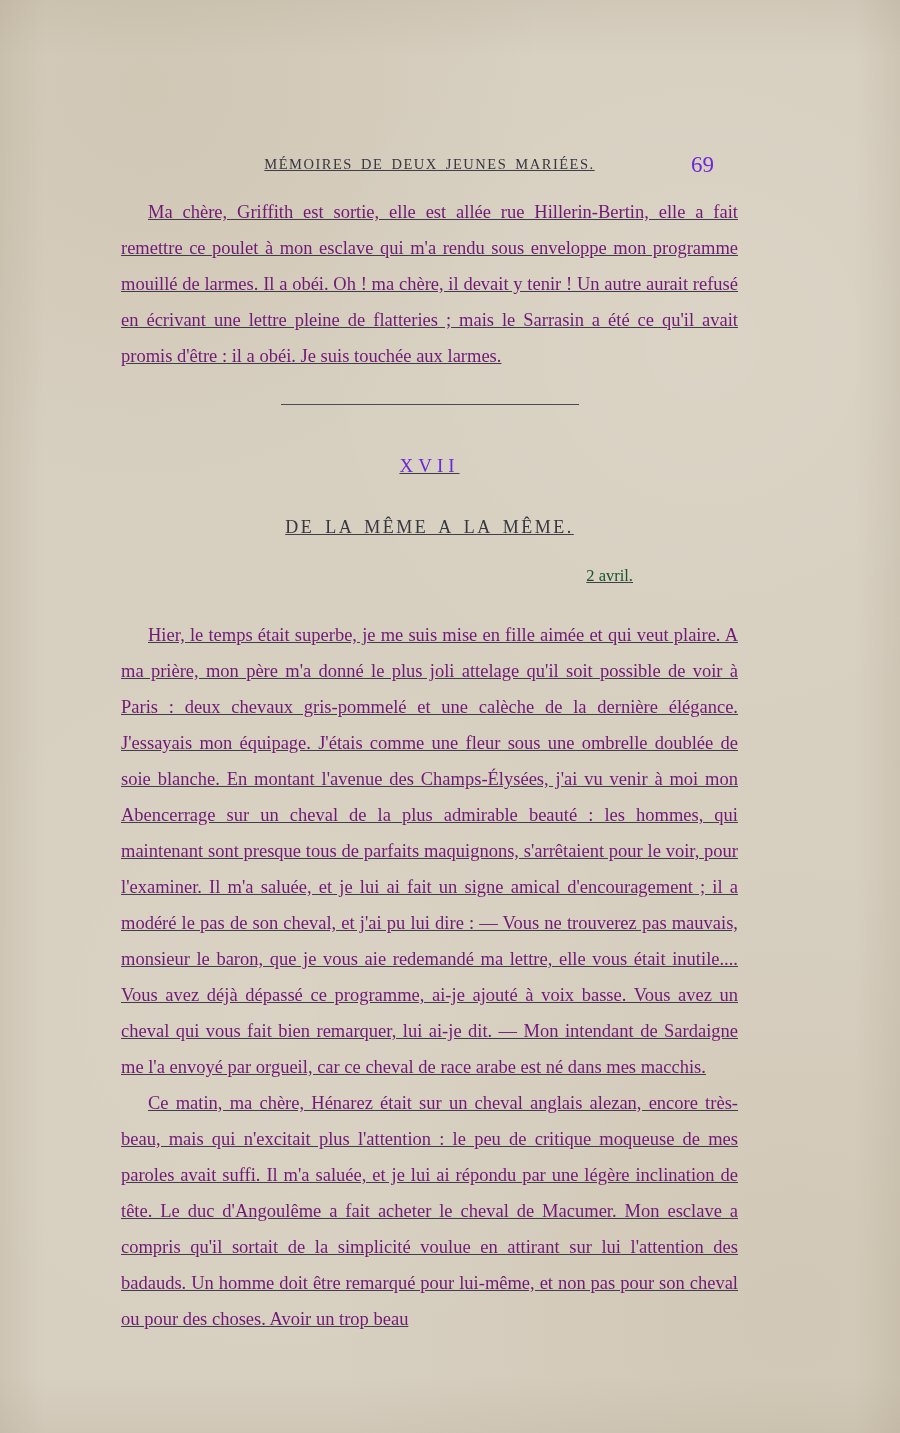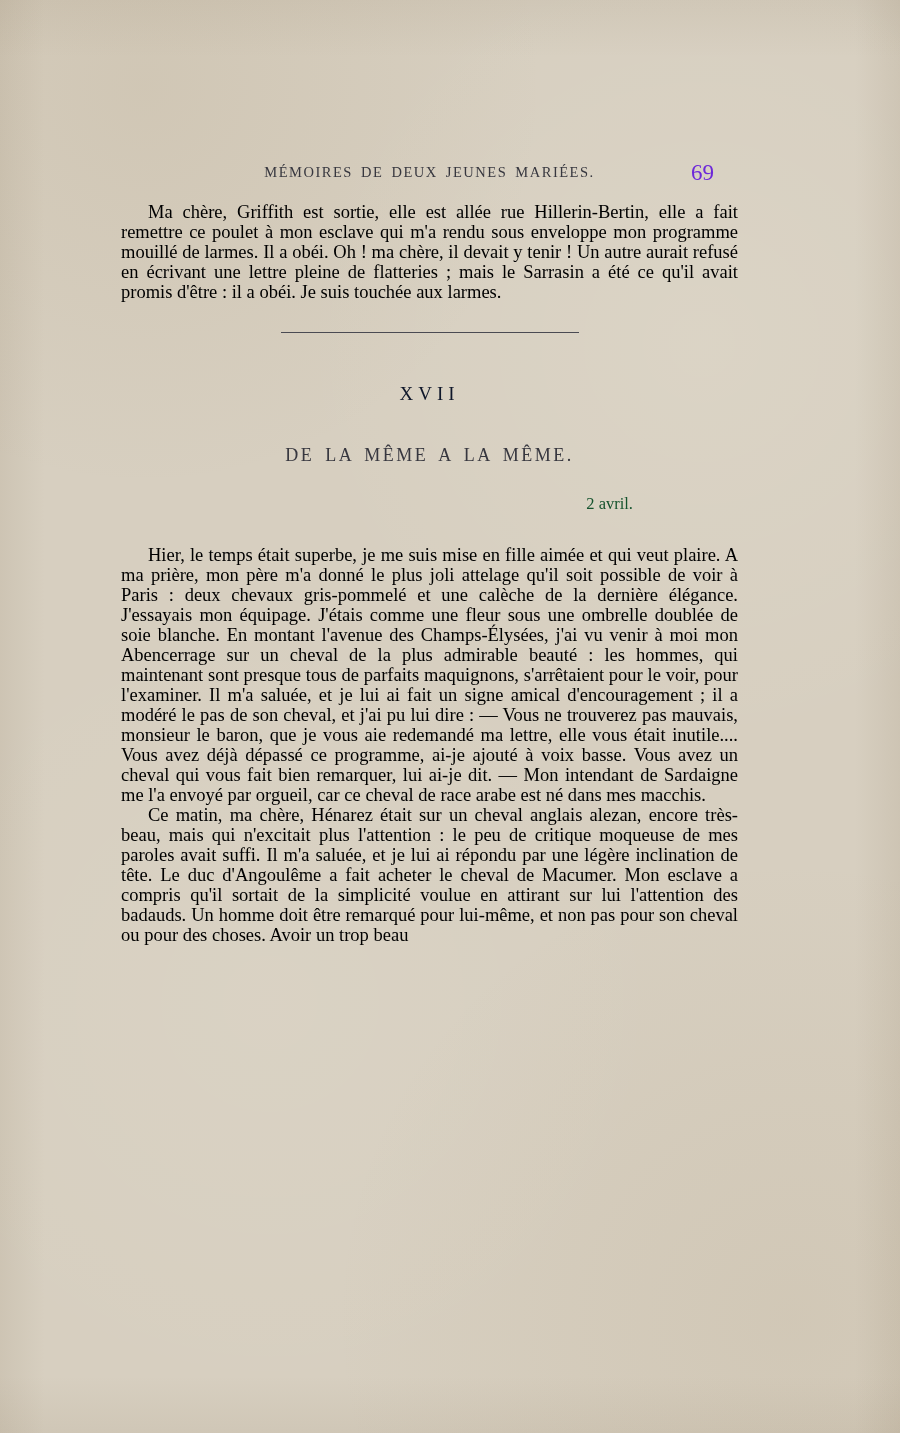--- a/index.html
+++ b/index.html
@@ -34,24 +34,25 @@
     background:
       radial-gradient(circle at 16% 6%, rgba(150,125,85,0.10), transparent 26%),
       radial-gradient(circle at 88% 92%, rgba(150,125,85,0.09), transparent 30%),
       radial-gradient(circle at 78% 24%, rgba(255,255,244,0.10), transparent 32%),
       radial-gradient(circle at 30% 70%, rgba(255,255,244,0.07), transparent 35%);
     z-index: 1;
   }
   .content {
     position: absolute;
     left: 121px;
-    top: 16px;
+    top: 8px;
     width: 617px;
     color: #3e3e46;
     z-index: 3;
+    text-decoration: underline;
   }
   .running-header {
     position: relative;
     margin-top: 148px;
     height: 24px;
     text-align: center;
     font-size: 14.5px;
     letter-spacing: 1.5px;
     word-spacing: 3px;
     color: #37373f;
@@ -61,39 +62,39 @@
     position: absolute;
     right: 24px;
     top: -4px;
     font-size: 23px;
     letter-spacing: 0;
     word-spacing: 0;
     color: #6d28d9;
   }
   .body-par {
     font-size: 18.5px;
-    line-height: 20px;
+    line-height: 36px;
     text-align: justify;
     text-indent: 27px;
-    color: #000000;
+    color: #701a75;
   }
   .par-1 { margin-top: 14px; }
   .divider {
     width: 298px;
     height: 0;
     border-top: 1.5px solid #4a4a52;
     margin: 30px auto 0 auto;
   }
   .chapter-number {
     margin-top: 50px;
     text-align: center;
     font-size: 19px;
     font-weight: normal;
     letter-spacing: 5px;
-    color: #0f172a;
+    color: #6d28d9;
   }
   .chapter-subtitle {
     margin-top: 40px;
     text-align: center;
     font-size: 18px;
     font-weight: normal;
     letter-spacing: 2.5px;
     word-spacing: 4px;
     color: #37373f;
     white-space: nowrap;

